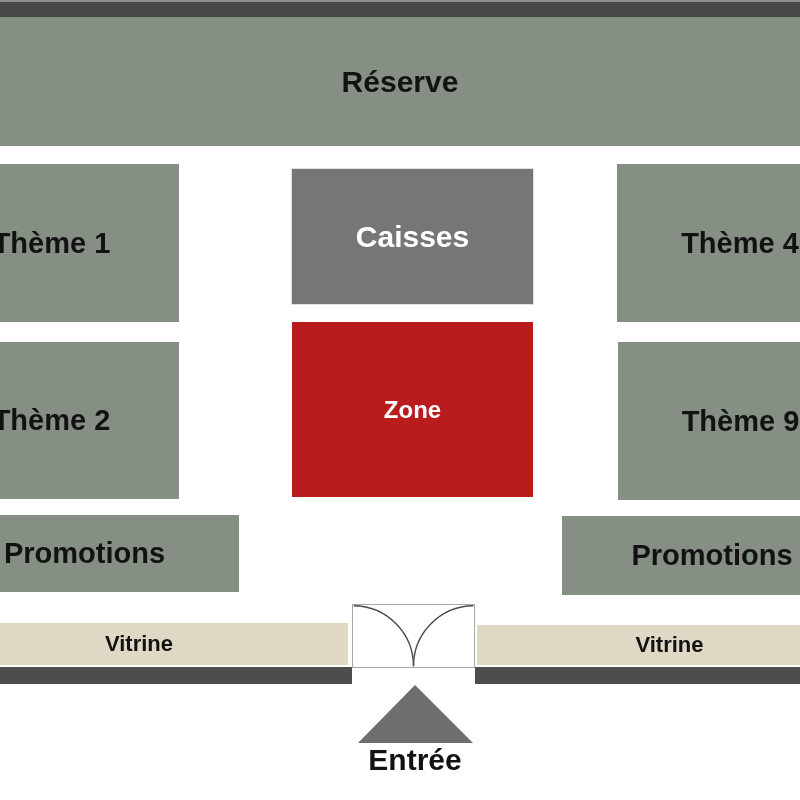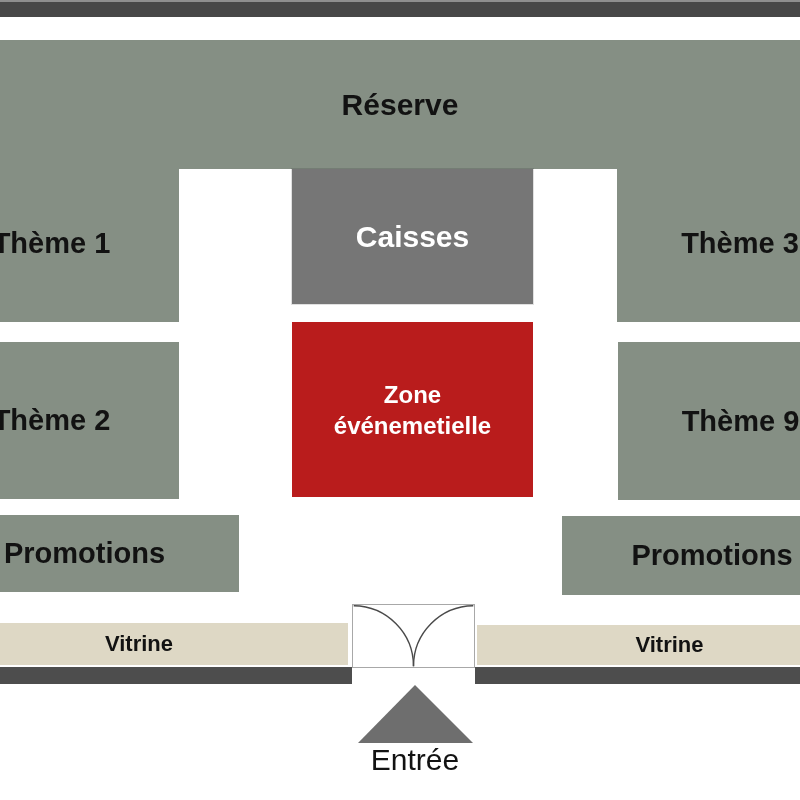--- a/index.html
+++ b/index.html
@@ -62,59 +62,58 @@
     border-left: 57px solid transparent;
     border-right: 58px solid transparent;
     border-bottom: 58px solid #6e6e6e;
   }
   .entree-label {
     position: absolute;
     left: 340px; top: 743px;
     width: 150px;
     text-align: center;
     font-size: 30px;
-    font-weight: 400;
+    font-weight: 700;
     color: #121212;
   }
 </style>
 </head>
 <body>
 
 <div class="plan">
 
   <div class="wall-top-edge"></div>
   <div class="wall-top"></div>
 
-  <div class="zone reserve" style="background-color: rgb(133, 143, 132); margin-top: 23px;">
+  <div class="zone reserve" style="background-color: rgb(133, 143, 132);">
     <span>Réserve</span>
   </div>
 
   <div class="zone theme1" style="background-color: rgb(133, 143, 132);">
     <span>Thème 1</span>
   </div>
 
   <div class="zone theme2" style="background-color: rgb(133, 143, 132);">
     <span>Thème 2</span>
   </div>
 
   <div class="zone theme3" style="background-color: rgb(133, 143, 132);">
-    <span>Thème 3</span>
+    <span>Thème 4</span>
   </div>
 
   <div class="zone theme4" style="background-color: rgb(133, 143, 132);">
     <span>Thème 9</span>
   </div>
 
   <div class="zone caisses" style="background-color: rgb(118, 118, 118);">
     <span>Caisses</span>
   </div>
 
   <div class="zone event" style="background-color: #b91c1c;">
     <span>Zone</span>
-    <span>événemetielle</span>
   </div>
 
   <div class="zone promo-left" style="background-color: rgb(133, 143, 132);">
     <span>Promotions</span>
   </div>
 
   <div class="zone promo-right" style="background-color: rgb(133, 143, 132);">
     <span>Promotions</span>
   </div>
 

